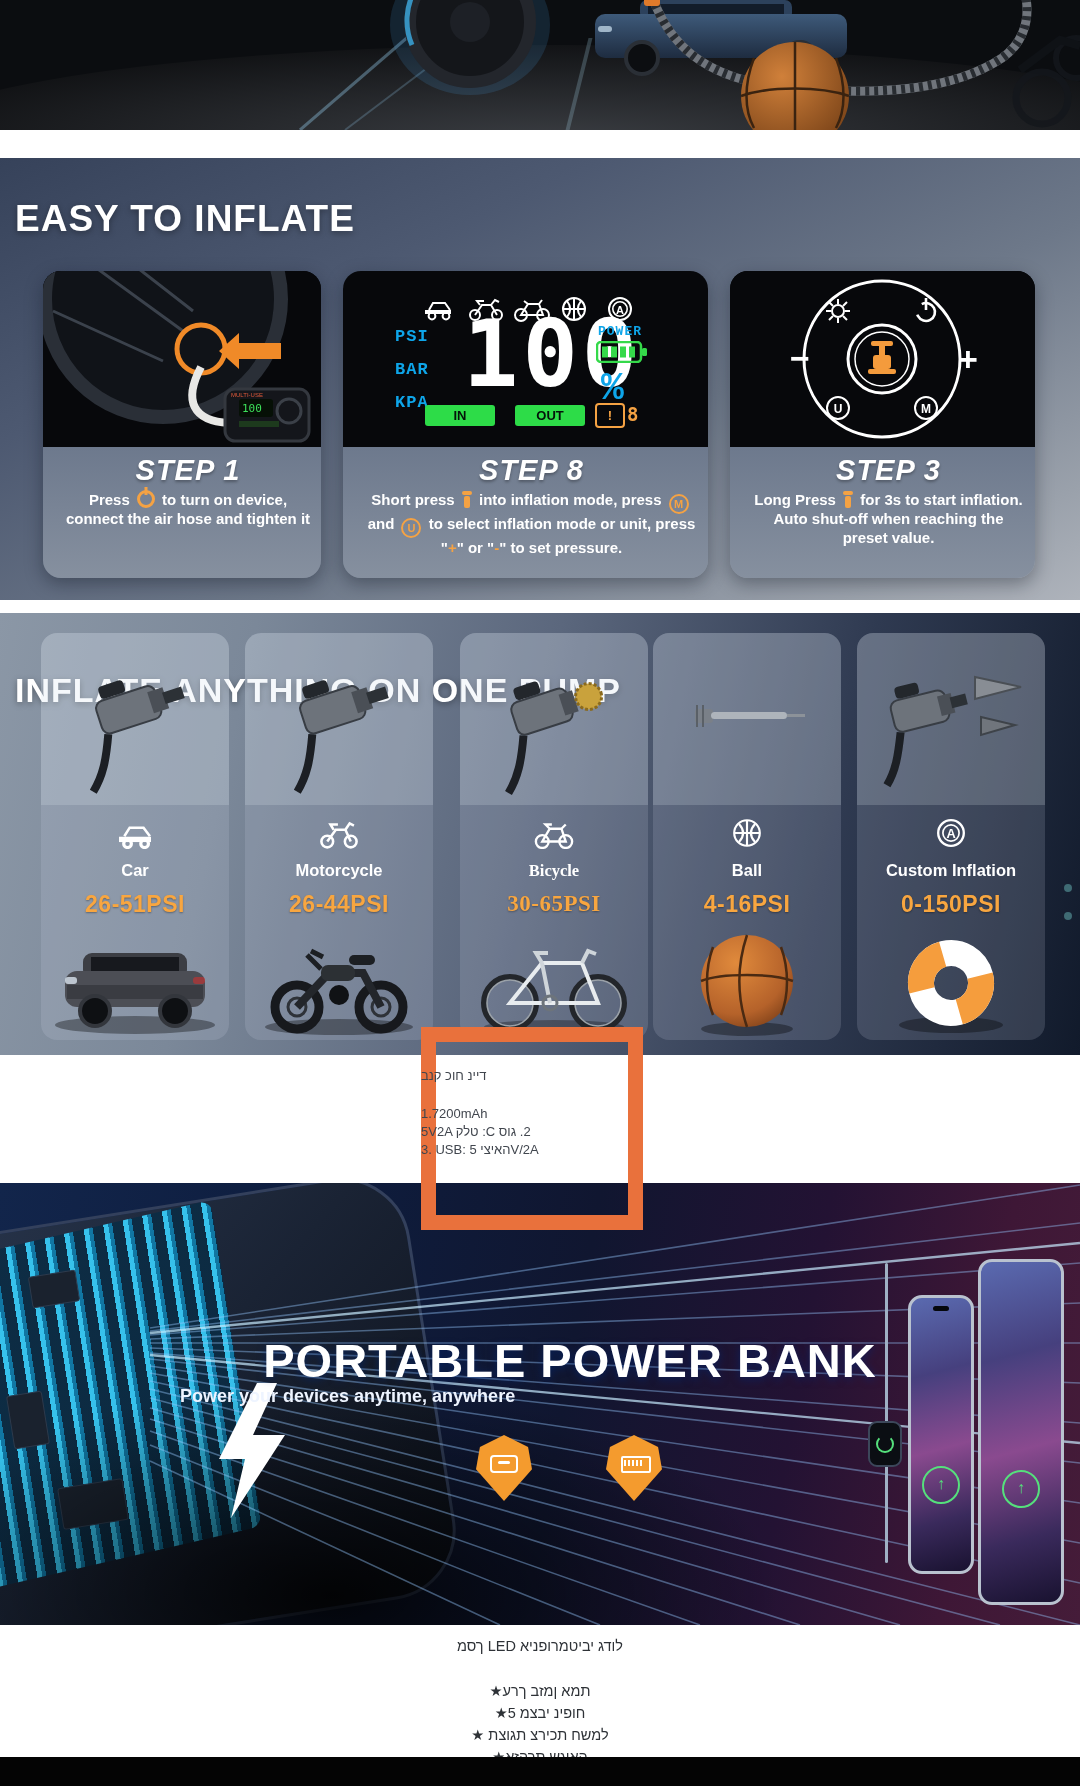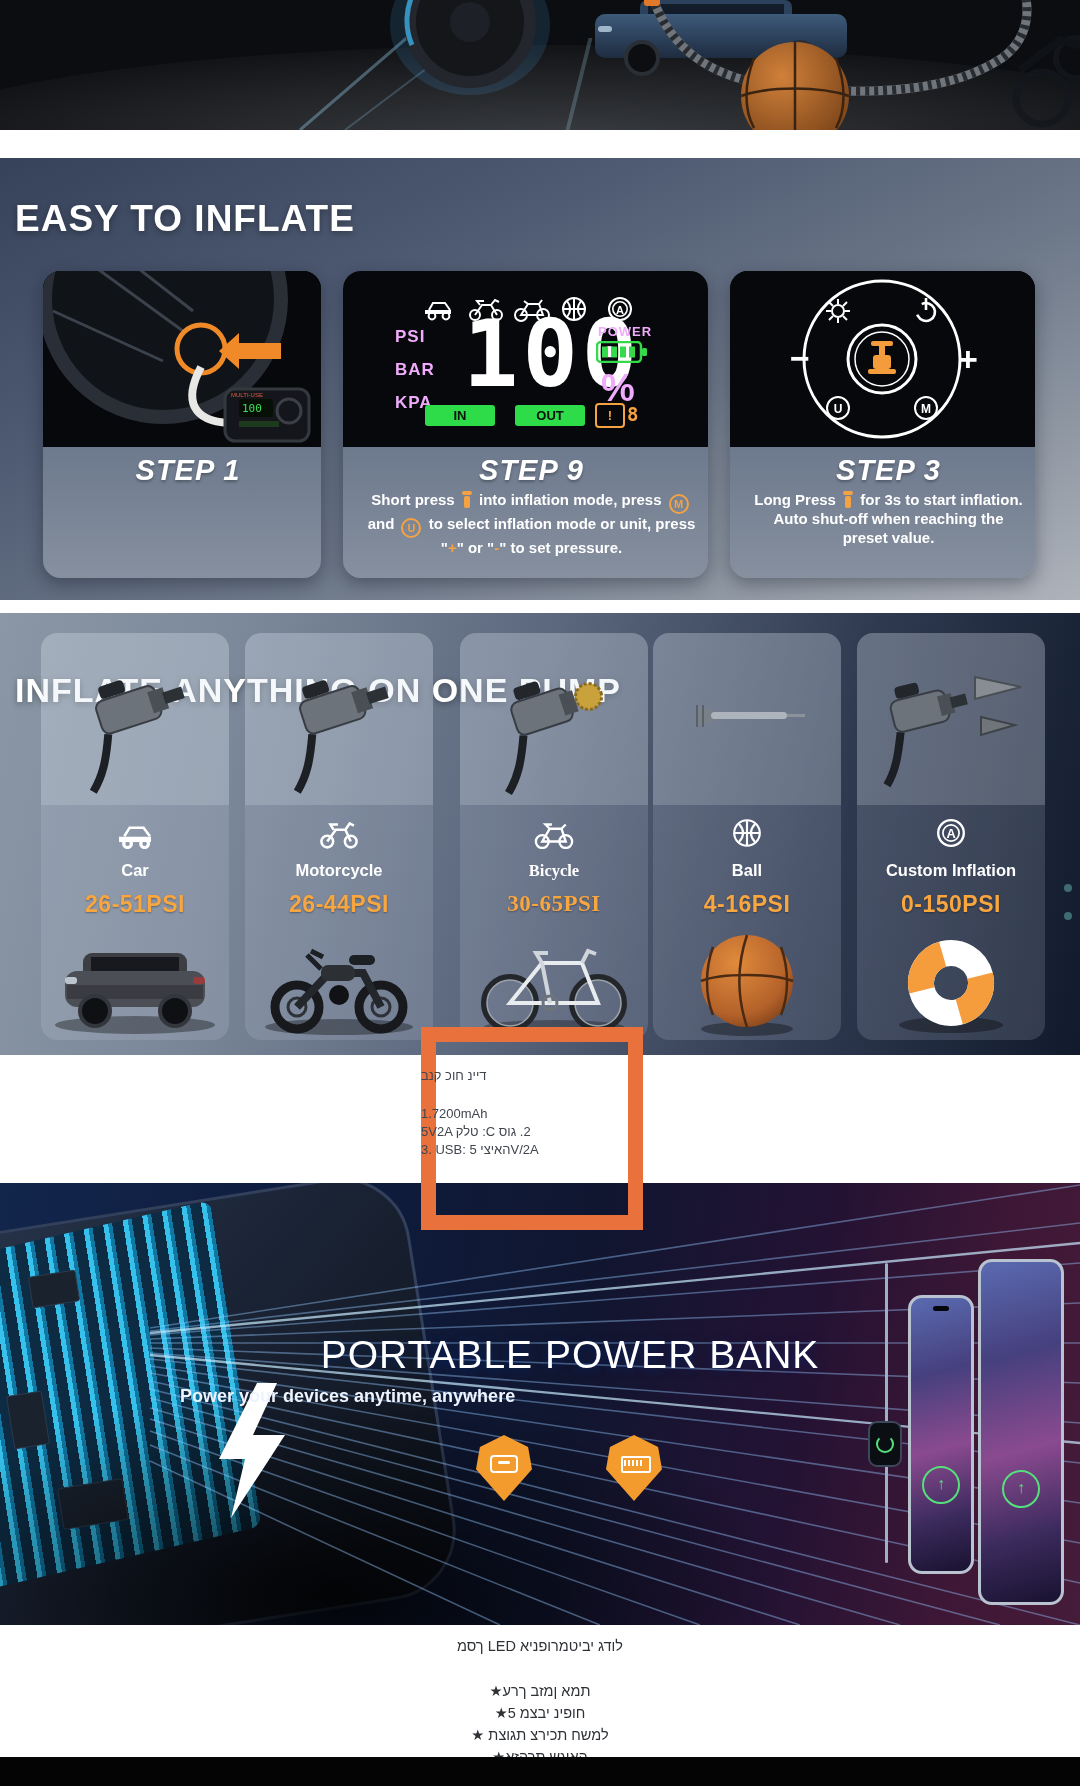--- a/index.html
+++ b/index.html
@@ -29,21 +29,21 @@
   .ic-power{width:12px;height:12px;border:3px solid #f5a243;border-radius:50%;position:relative;vertical-align:-3px;}
   .ic-power::before{content:"";position:absolute;left:50%;top:-6px;width:3px;height:8px;background:#f5a243;transform:translateX(-50%);}
   .ic-pump{width:10px;height:17px;position:relative;vertical-align:-3px;}
   .ic-pump::before{content:"";position:absolute;left:0;right:0;top:0;height:4px;background:#f5a243;border-radius:2px;}
   .ic-pump::after{content:"";position:absolute;left:2px;right:2px;top:5px;bottom:0;background:#f5a243;border-radius:2px;}
   .ic-badge{width:16px;height:16px;border:2px solid #f5a243;border-radius:50%;
             font-size:11px;line-height:16px;text-align:center;vertical-align:-3px;}
   .ic-sign{margin:0;}
 
   
-  .lcd-label{position:absolute;color:#f0abfc;font-weight:800;font-size:17px;letter-spacing:1px;}
+  .lcd-label{position:absolute;color:#0ea5e9;font-weight:800;font-size:17px;letter-spacing:1px;font-family:Liberation Mono, monospace;}
   .lcd-val{position:absolute;color:#fff;font-family:"DejaVu Sans Mono",monospace;
            font-weight:700;font-size:92px;letter-spacing:4px;line-height:92px;}
   .lcd-btn{position:absolute;background:#2ddc48;color:#04120a;font-weight:800;font-size:13px;
            text-align:center;line-height:21px;height:21px;border-radius:3px;}
   .lcd-warn{position:absolute;border:2px solid #f5a243;border-radius:4px;color:#f5a243;
             font-weight:800;font-size:13px;text-align:center;}
 
   
   #inflate{top:613px;height:442px;
            background:linear-gradient(102deg,#8b97a6 0%,#7b8899 22%,#5b677d 48%,#2f3a51 75%,#111a2b 100%);}
@@ -74,21 +74,21 @@
                   background:radial-gradient(closest-side,rgba(0,0,0,.85),rgba(0,0,0,0));}
   .pb-device{position:absolute;left:-150px;top:28px;width:580px;height:420px;border-radius:70px;
              background:linear-gradient(140deg,#2a3throw 0%,#1a2334 50%,#0c1019 100%);
              background:linear-gradient(140deg,#2a3850 0%,#1a2334 50%,#0c1019 100%);
              border:3px solid #33405c;transform:rotate(-9deg);}
   .pb-circuit{position:absolute;left:-70px;top:50px;width:310px;height:330px;transform:rotate(-9deg) skewY(-4deg);
               background:repeating-linear-gradient(90deg,#39d2ff 0 5px,#0f7fae 5px 9px,#0b2c44 9px 20px);
               opacity:.9;border-radius:12px;}
   .pb-chip{position:absolute;background:#1a222e;border:1px solid #2d3a4c;border-radius:3px;}
   #power .pw-title{position:absolute;left:180px;top:150px;width:780px;text-align:center;color:#fff;
-                   font-size:39px;font-weight:400;letter-spacing:1px;text-shadow:0 2px 8px rgba(0,40,120,.6);}
+                   font-size:47px;font-weight:700;letter-spacing:1px;text-shadow:0 2px 8px rgba(0,40,120,.6);}
   #power .pw-sub{position:absolute;left:180px;top:203px;width:780px;text-align:left;color:#eef4ff;
                  font-size:18px;font-weight:700;}
   .pw-badge{position:absolute;width:56px;height:66px;background:#f49b2e;
             clip-path:polygon(50% 0%,93% 18%,100% 52%,50% 100%,0% 52%,7% 18%);}
   .pw-badge .b-rect{position:absolute;left:14px;top:20px;width:24px;height:14px;border:2px solid #fff;border-radius:4px;}
   .pw-badge .b-bar{position:absolute;left:22px;top:26px;width:12px;height:3px;background:#fff;border-radius:2px;}
   .pw-badge .b-pad{position:absolute;left:15px;top:21px;width:26px;height:13px;border:2px solid #fff;border-radius:2px;}
   .pw-badge .b-keys{position:absolute;left:18px;top:25px;width:20px;height:6px;
                     background:repeating-linear-gradient(90deg,#fff 0 2px,transparent 2px 4px);}
   .phone{position:absolute;border:3px solid #b9c2cf;border-radius:14px;
@@ -182,20 +182,21 @@
           <rect x="196" y="128" width="34" height="18" rx="3" fill="#061006"></rect>
           <text x="199" y="141" font-size="11" fill="#3de05a" font-family="DejaVu Sans Mono,monospace">100</text>
           <circle cx="246" cy="140" r="12" fill="none" stroke="#3b4048" stroke-width="3"></circle>
           <rect x="196" y="150" width="40" height="6" fill="#1d3a1d"></rect>
           <text x="188" y="126" font-size="6" fill="#e05a3a">MULTI-USE</text>
         </g>
       </svg>
     </div>
     <div class="body">
       <div class="step-title">STEP 1</div>
+      <div class="step-desc">Press <span class="tok ic-power"></span> to turn on device, connect the air hose and tighten it</div>
     </div>
   </div>
 
   <div class="ecard" style="left:343px;width:365px;">
     <div class="img">
 
       <svg class="abs" style="left:78px;top:22px;" width="220" height="30" viewBox="0 0 220 30">
         <g fill="none" stroke="#fff" stroke-width="2">
           <g>
               <path d="M4,19 h26" stroke-width="4"></path>
@@ -237,21 +238,21 @@
         <rect x="24" y="5.5" width="6" height="11" fill="#35d94a"></rect>
           <rect x="33" y="5.5" width="6" height="11" fill="#35d94a"></rect>
       </svg>
       <div class="lcd-label" style="left:258px;top:96px;font-size:38px;">%</div>
       <div class="lcd-btn" style="left:82px;top:134px;width:70px;">IN</div>
       <div class="lcd-btn" style="left:172px;top:134px;width:70px;">OUT</div>
       <div class="lcd-warn" style="left:252px;top:132px;width:26px;height:21px;line-height:21px;">!</div>
       <div class="abs" style="left:284px;top:132px;color:#f5a243;font-family:'DejaVu Sans Mono',monospace;font-size:19px;font-weight:700;">8</div>
     </div>
     <div class="body">
-      <div class="step-title">STEP 9</div>
+      <div class="step-title">STEP 8</div>
       <div class="step-desc">Short press <span class="tok ic-pump"></span> into inflation mode, press <span class="tok ic-badge">M</span> and <span class="tok ic-badge">U</span> to select inflation mode or unit, press "<span class="tok ic-sign">+</span>" or "<span class="tok ic-sign">-</span>" to set pressure.</div>
     </div>
   </div>
 
   <div class="ecard" style="left:730px;width:305px;">
     <div class="img">
       <svg width="305" height="176" viewBox="0 0 305 176">
         <rect width="305" height="176" fill="#07080b"></rect>
         <circle cx="152" cy="88" r="78" fill="none" stroke="#fff" stroke-width="3"></circle>
         <circle cx="152" cy="88" r="34" fill="none" stroke="#fff" stroke-width="3"></circle>

